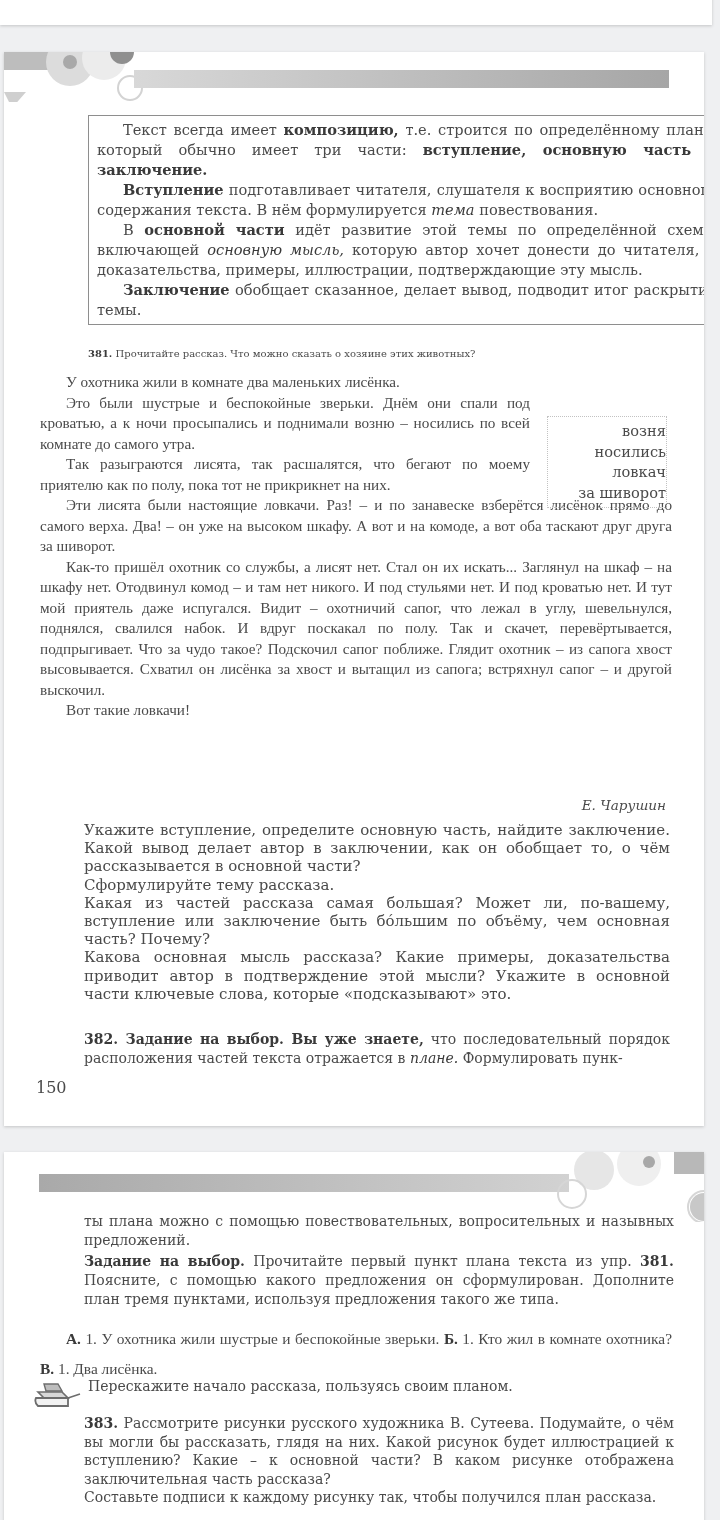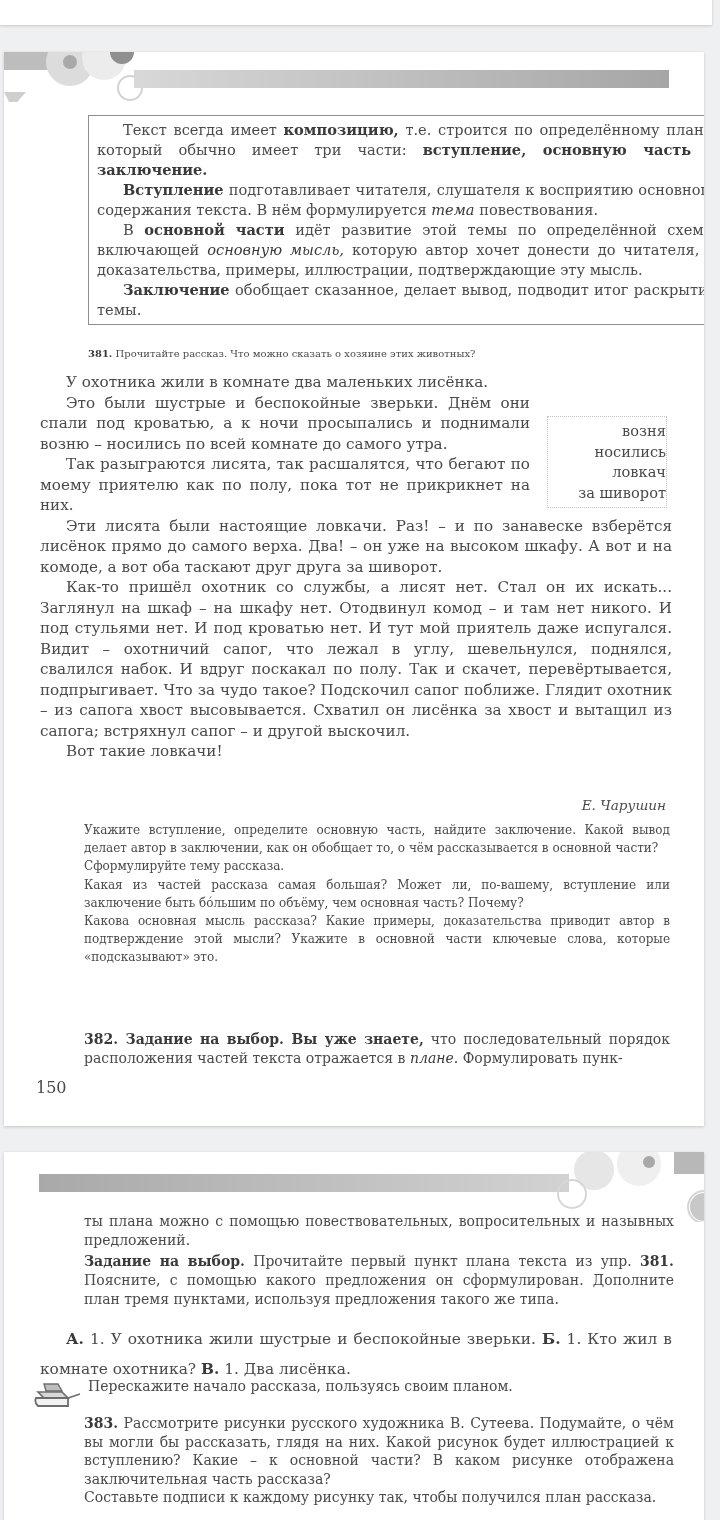--- a/index.html
+++ b/index.html
@@ -36,29 +36,29 @@
 
   .rule-box {
     position: absolute; left: 36px; width: 620px; top: 63px;
     border: 1.5px solid #8e8e8e;
     padding: 4px 8px 4px 8px;
     font-size: 14.6px; line-height: 20px;
     text-align: justify;
     margin-left: 48px;
   }
   .exercise { position: absolute; font-size: 10px; line-height: 20px; }
-  .story { position: absolute; left: 36px; width: 632px; font-size: 15.2px; line-height: 20.5px; text-align: justify; }
+  .story { position: absolute; left: 36px; width: 632px; font-size: 15.2px; line-height: 20.5px; text-align: justify; font-family: Liberation Serif, serif; }
   .vocab {
     position: absolute; left: 543px; top: 364px; width: 120px; height: 92px;
     border: 1.5px dotted #c2c2c2;
     padding: 4px 0 0 10px; box-sizing: border-box;
     font-size: 14.6px; line-height: 20.5px; text-align: right;
   }
   .author { position: absolute; right: 38px; top: 745px; font-style: italic; font-size: 13.6px; }
-  .questions { position: absolute; left: 80px; width: 586px; top: 769px; font-size: 12px; line-height: 18.2px; text-align: justify; }
+  .questions { position: absolute; left: 80px; width: 586px; top: 769px; font-size: 15px; line-height: 18.2px; text-align: justify; }
   .pagenum { position: absolute; left: 32px; top: 1026px; font-size: 16px; }
   .book-icon { position: absolute; left: 30px; top: 226px; }
 </style>
 </head>
 <body>
 
 <div class="page" id="page-prev"></div>
 
 <div class="page" id="page-150">
   <svg class="deco" style="left:0;top:0" width="140" height="50">

